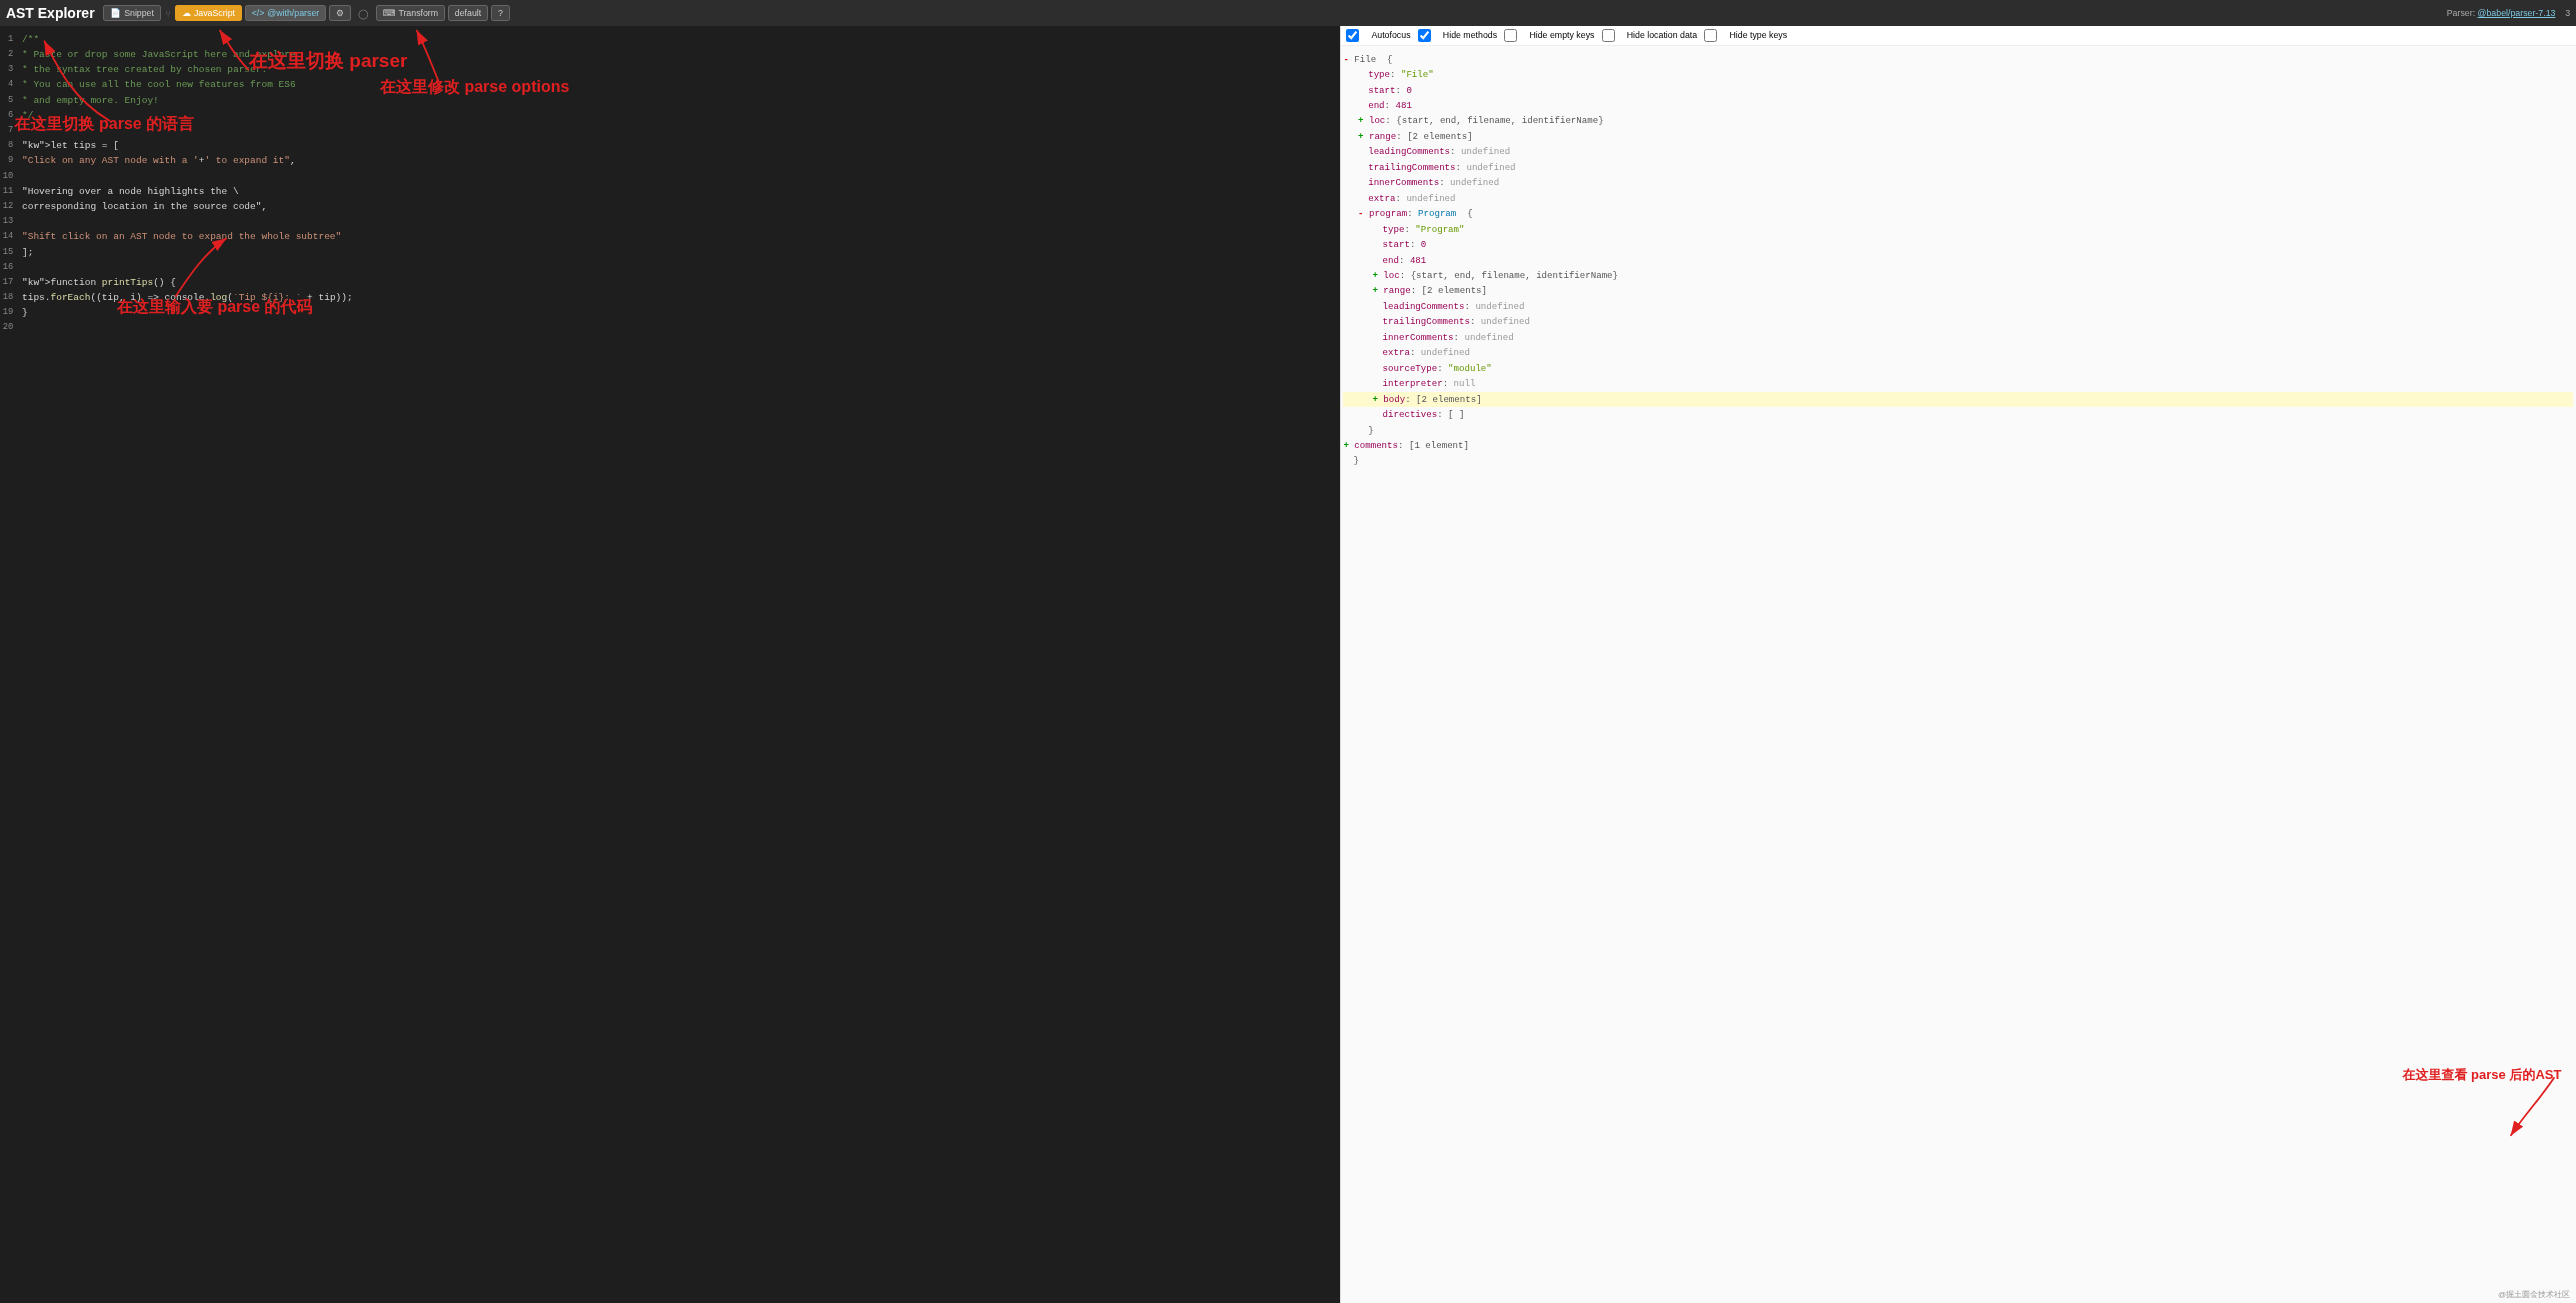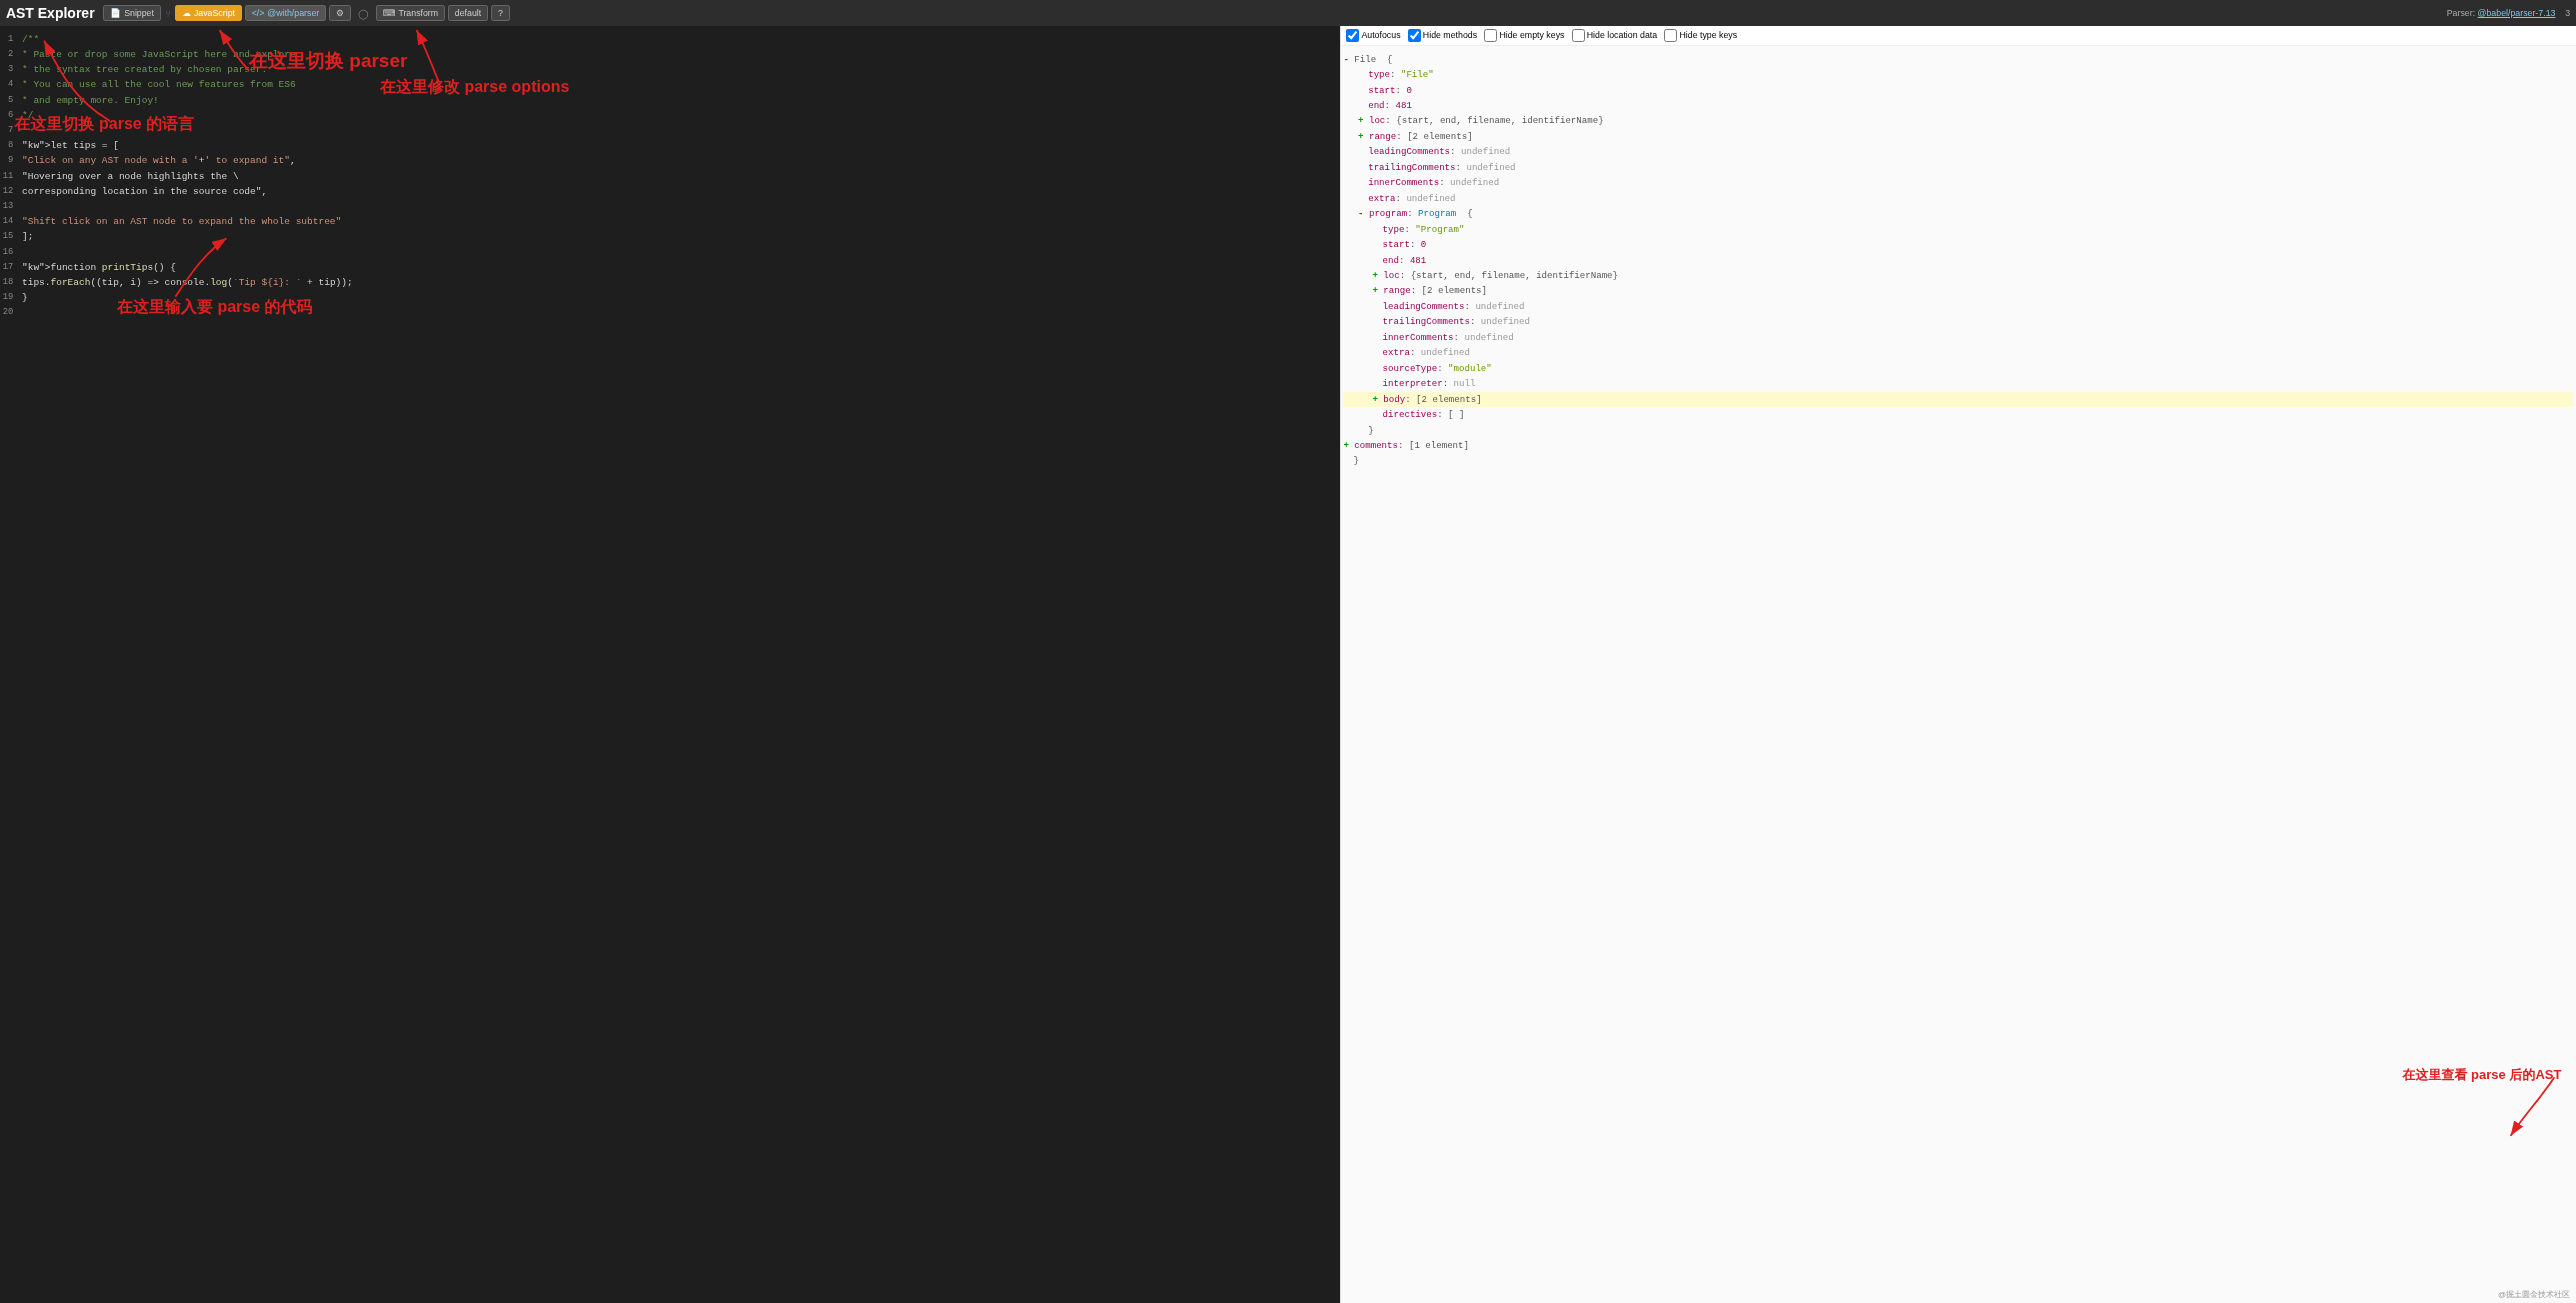--- a/index.html
+++ b/index.html
@@ -151,21 +151,21 @@
       padding: 2.9px 5.9px;
       background: white;
       border-bottom: 0.7px solid #eee;
       gap: 7.3px;
       font-size: 8.8px;
       flex-wrap: wrap;
     }
     .option-item {
       display: flex;
       align-items: center;
-      gap: 2px;
+      gap: 12px;
       cursor: pointer;
     }
     .option-item input[type="checkbox"] {
       cursor: pointer;
     }
 
     
     #ast-tree {
       flex: 1;
       overflow-y: auto;
@@ -298,20 +298,24 @@
           <span class="line-num">7</span>
           <span class="code-content">&nbsp;</span>
         </div>
         <div class="code-line">
           <span class="line-num">8</span>
           <span class="code-content"><span class="&lt;span">"kw"</span>&gt;let tips = [</span>
         </div>
         <div class="code-line">
           <span class="line-num">9</span>
           <span class="code-content">  <span class="str">"Click on any AST node with a '</span>+<span class="str">' to expand it"</span>,</span>
+        </div>
+        <div class="code-line">
+          <span class="line-num">10</span>
+          <span class="code-content">&nbsp;</span>
         </div>
         <div class="code-line">
           <span class="line-num">11</span>
           <span class="code-content">  "Hovering over a node highlights the \</span>
         </div>
         <div class="code-line">
           <span class="line-num">12</span>
           <span class="code-content">    corresponding location in the source code",</span>
         </div>
         <div class="code-line">

